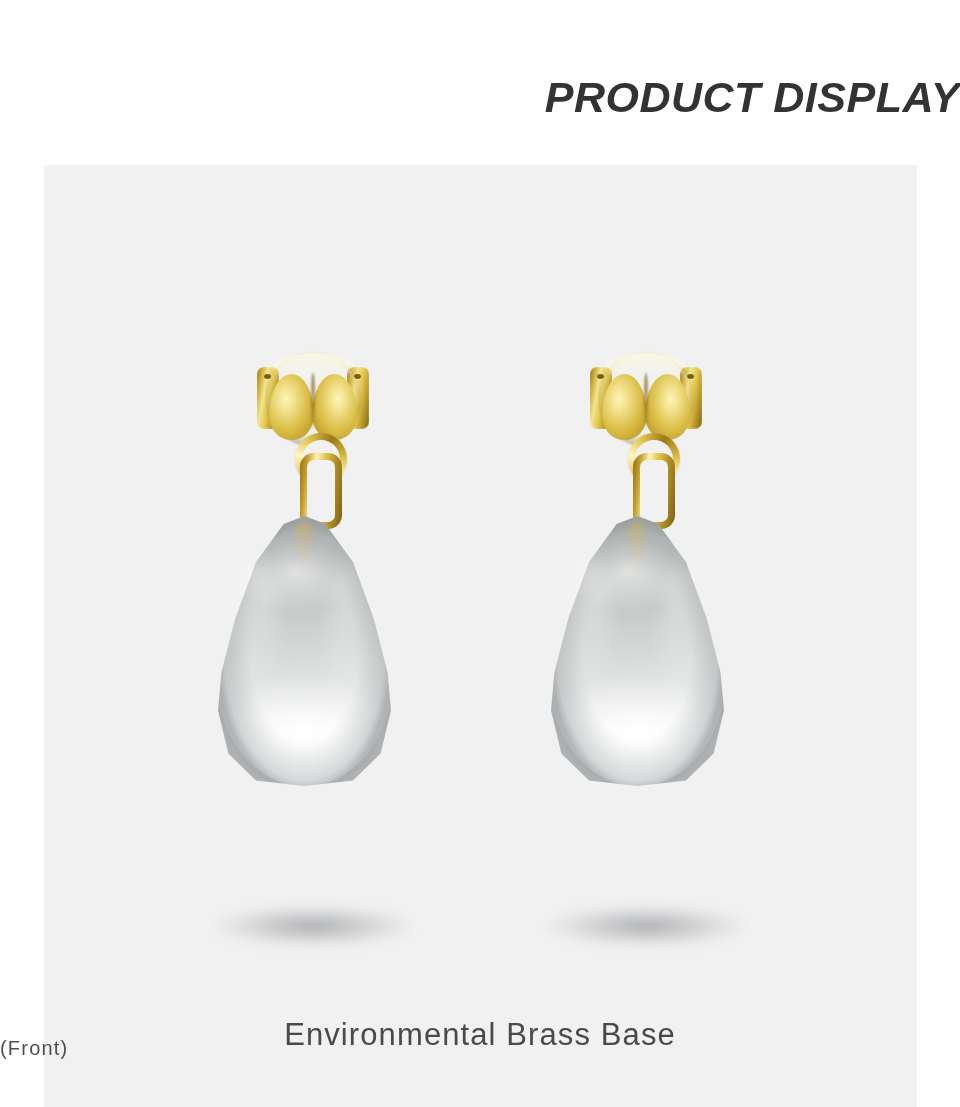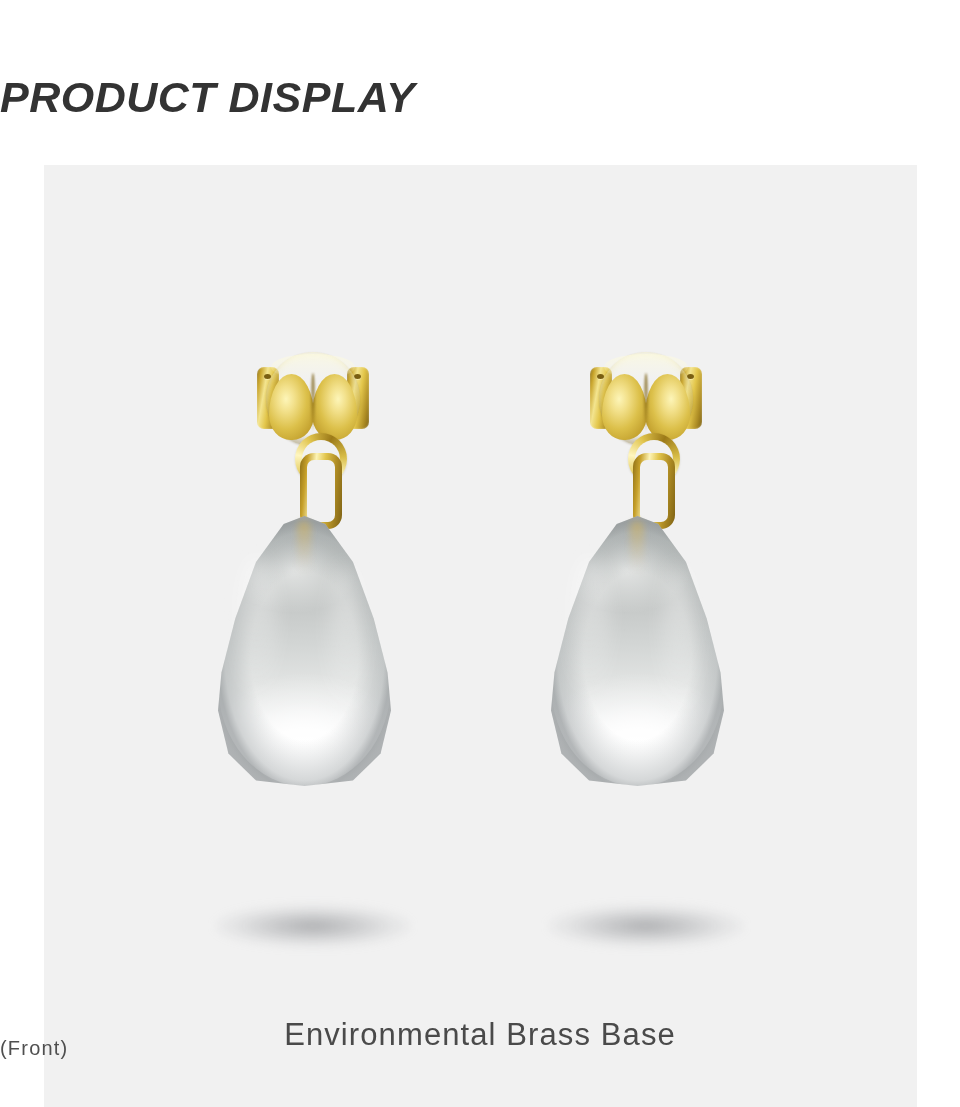--- a/index.html
+++ b/index.html
@@ -14,21 +14,21 @@
     font-family: "Liberation Sans", sans-serif;
     overflow: hidden;
   }
 
   
   .page-title {
     position: absolute;
     left: 0;
     top: 76px;
     width: 960px;
-    text-align: left;
+    text-align: right;
     font-size: 43px;
     font-weight: bold;
     font-style: italic;
     letter-spacing: 0.5px;
     color: #333333;
     line-height: 1;
     white-space: nowrap;
   }
 
   

